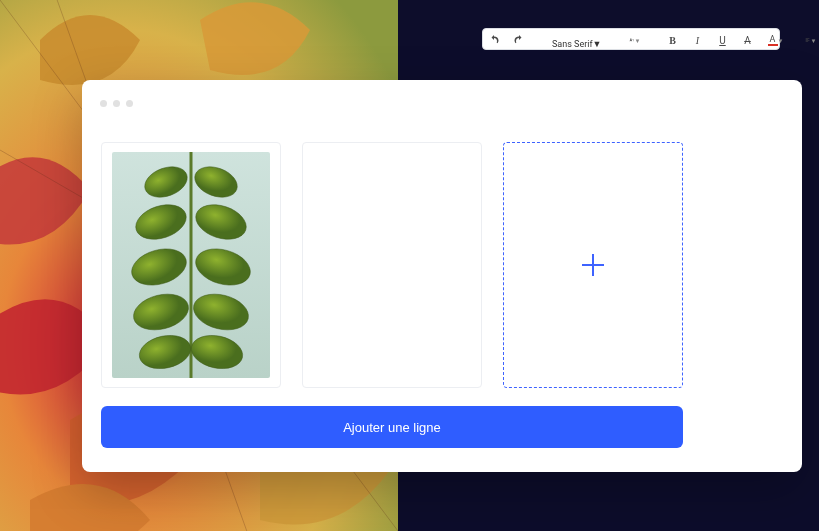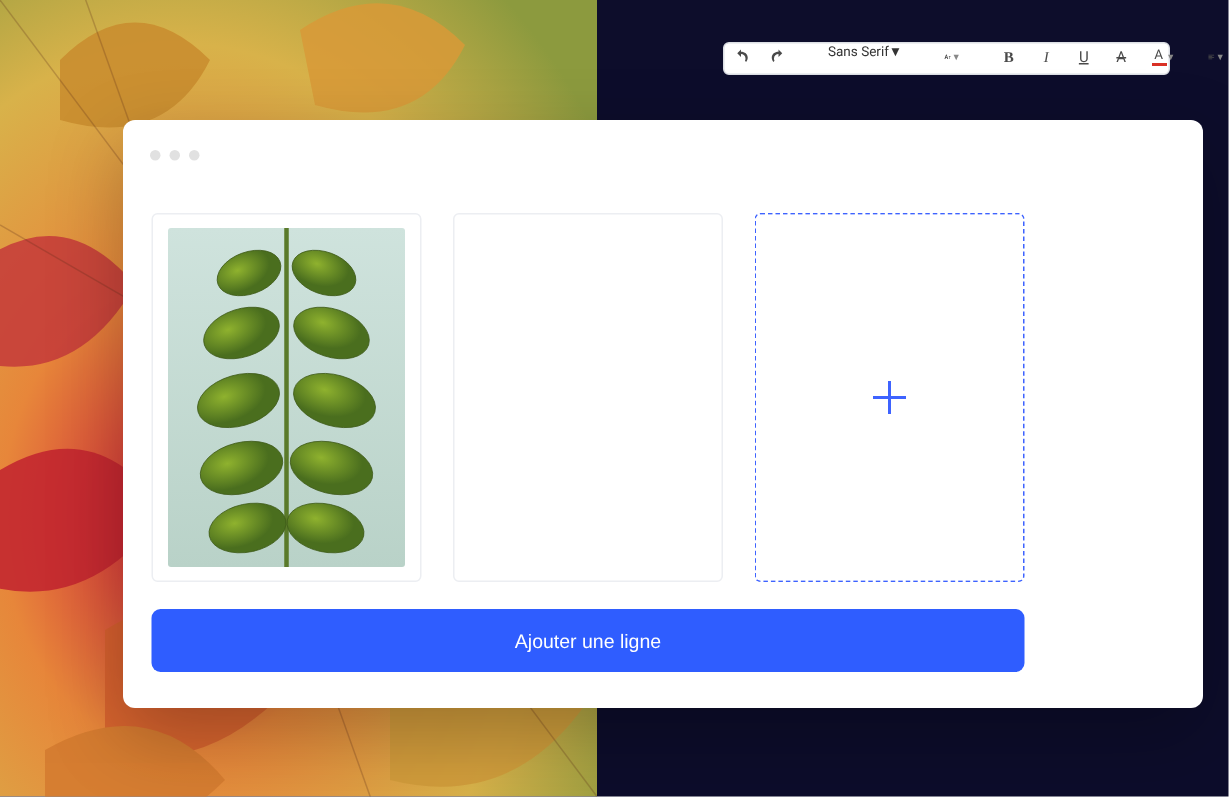--- a/index.html
+++ b/index.html
@@ -24,21 +24,21 @@
 .toolbar {
   position: absolute;
   left: 482px;
   top: 28px;
   width: 298px;
   height: 22px;
   background: #fff;
   border: 1px solid #dcdfe4;
   border-radius: 4px;
   display: flex;
-  align-items: flex-start;
+  align-items: flex-end;
   padding: 0 4px;
   gap: 11px;
 }
 .tbtn {
   display: flex;
   align-items: center;
   justify-content: center;
   min-width: 14px;
   height: 18px;
   color: #4a4a4a;

